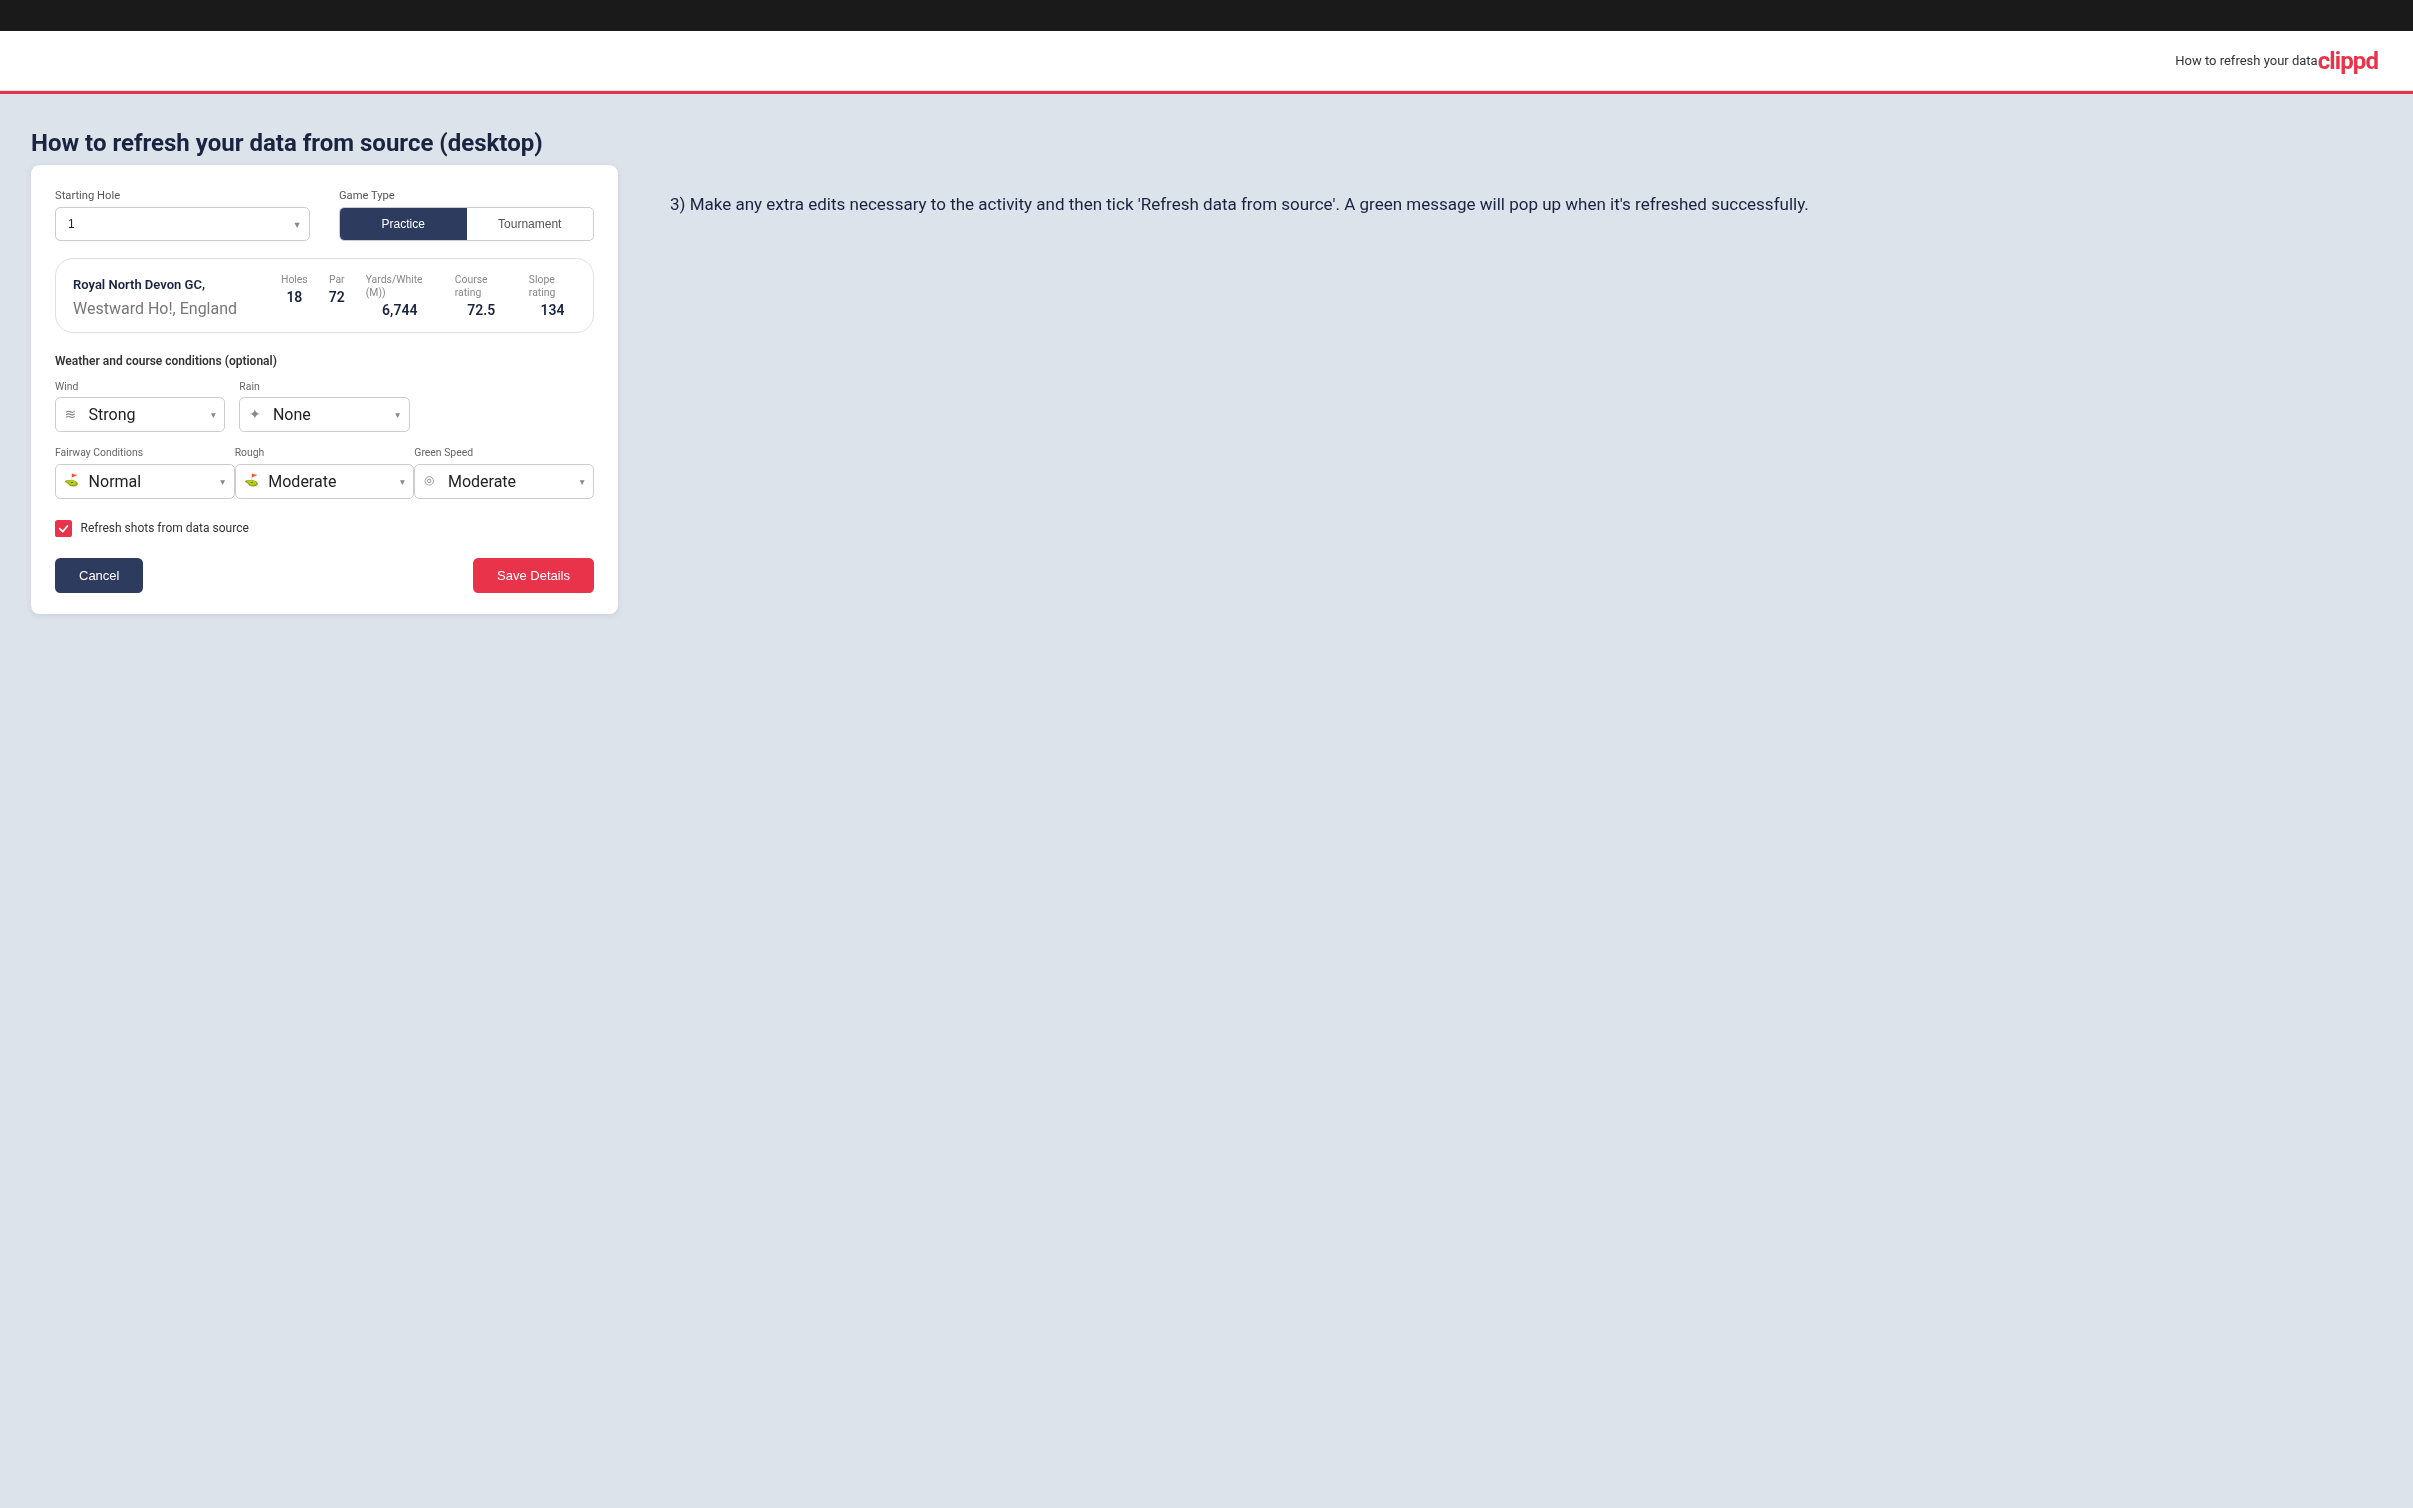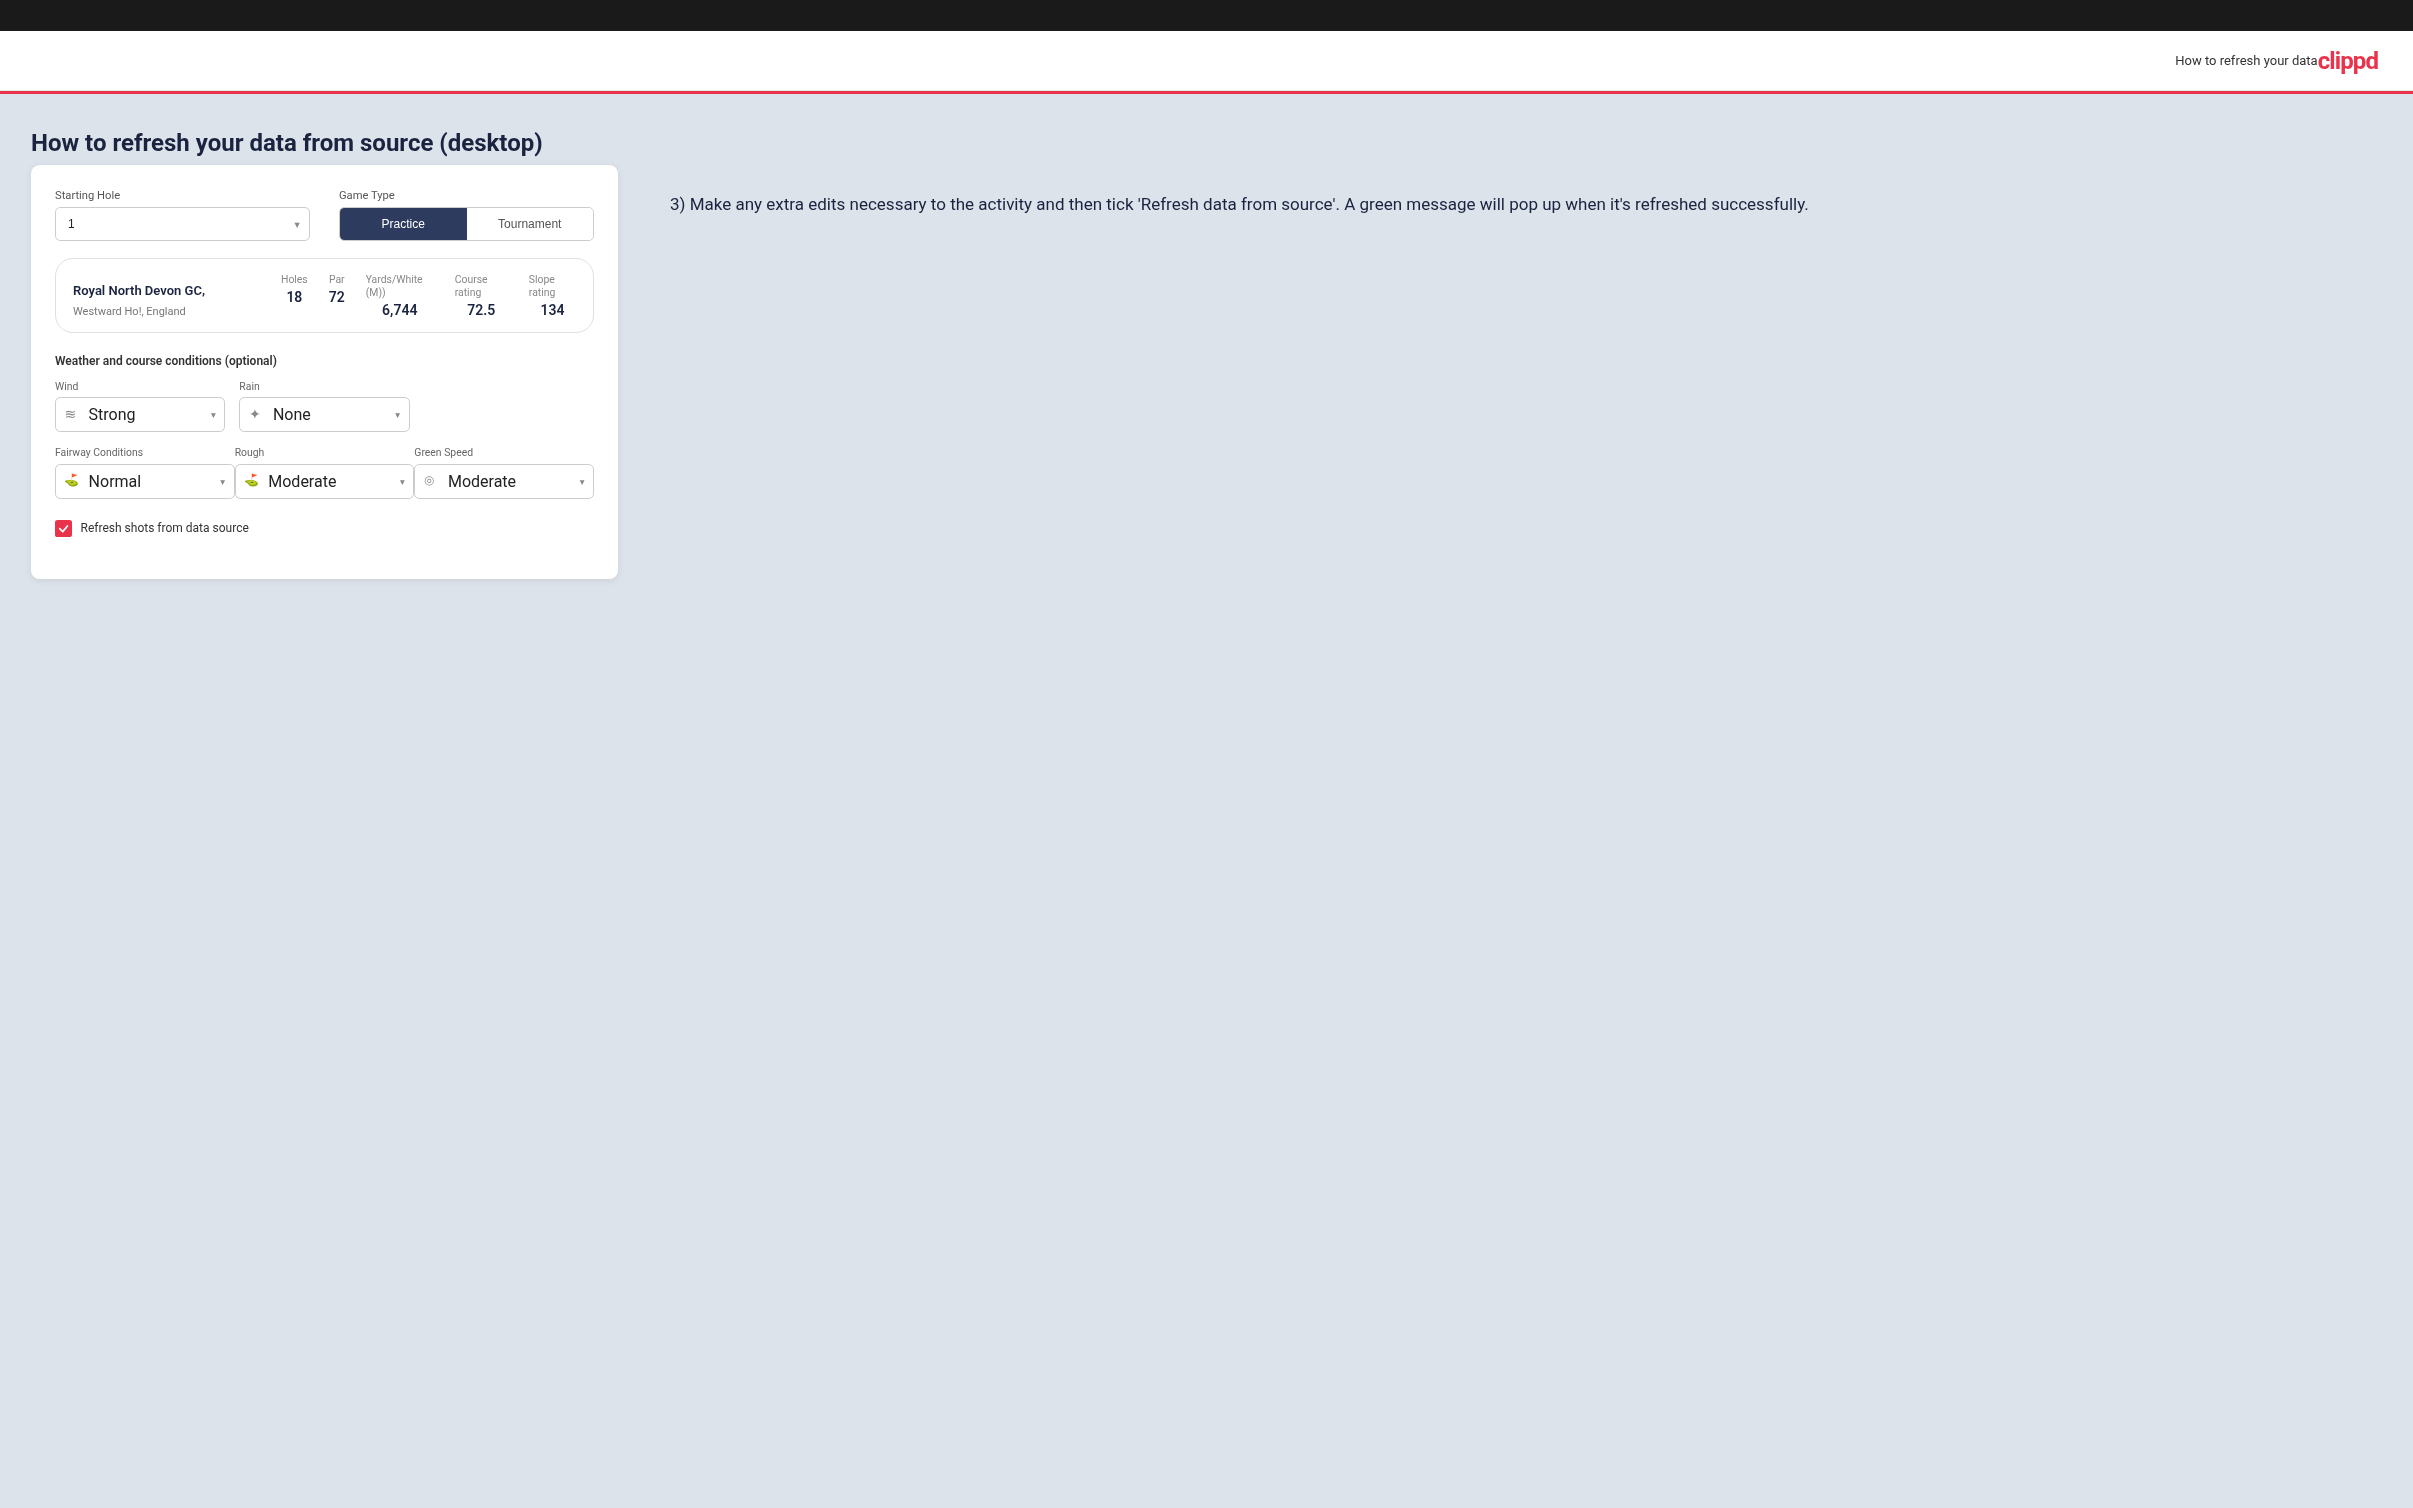--- a/index.html
+++ b/index.html
@@ -141,21 +141,21 @@
     }
     .course-name-col {
       flex: 0 0 190px;
     }
     .course-name {
       font-size: 13px;
       font-weight: 600;
       color: #1a2340;
     }
     .course-location {
-      font-size: 11px;
+      font-size: 16px;
       color: #777;
       margin-top: 7px;
     }
     .course-stats {
       display: flex;
       gap: 21px;
       flex: 1;
     }
     .stat-col {
       display: flex;
@@ -407,20 +407,24 @@
 
       <div class="checkbox-row">
         <div class="checkbox-custom">
           <svg viewBox="0 0 13 13" fill="none" xmlns="http://www.w3.org/2000/svg">
             <path d="M2 6.5L5.5 10L11 3.5" stroke="white" stroke-width="2" stroke-linecap="round" stroke-linejoin="round"></path>
           </svg>
         </div>
         <span class="checkbox-label">Refresh shots from data source</span>
       </div>
 
+      <div class="button-row">
+        <button class="btn-cancel">Cancel</button>
+        <button class="btn-save">Save Details</button>
+      </div>
     </div>
 
     <div class="side-text">
       <p>3) Make any extra edits necessary to the activity and then tick 'Refresh data from source'. A green message will pop up when it's refreshed successfully.</p>
     </div>
   </div>
 </div>
 
 <div class="footer">
   

